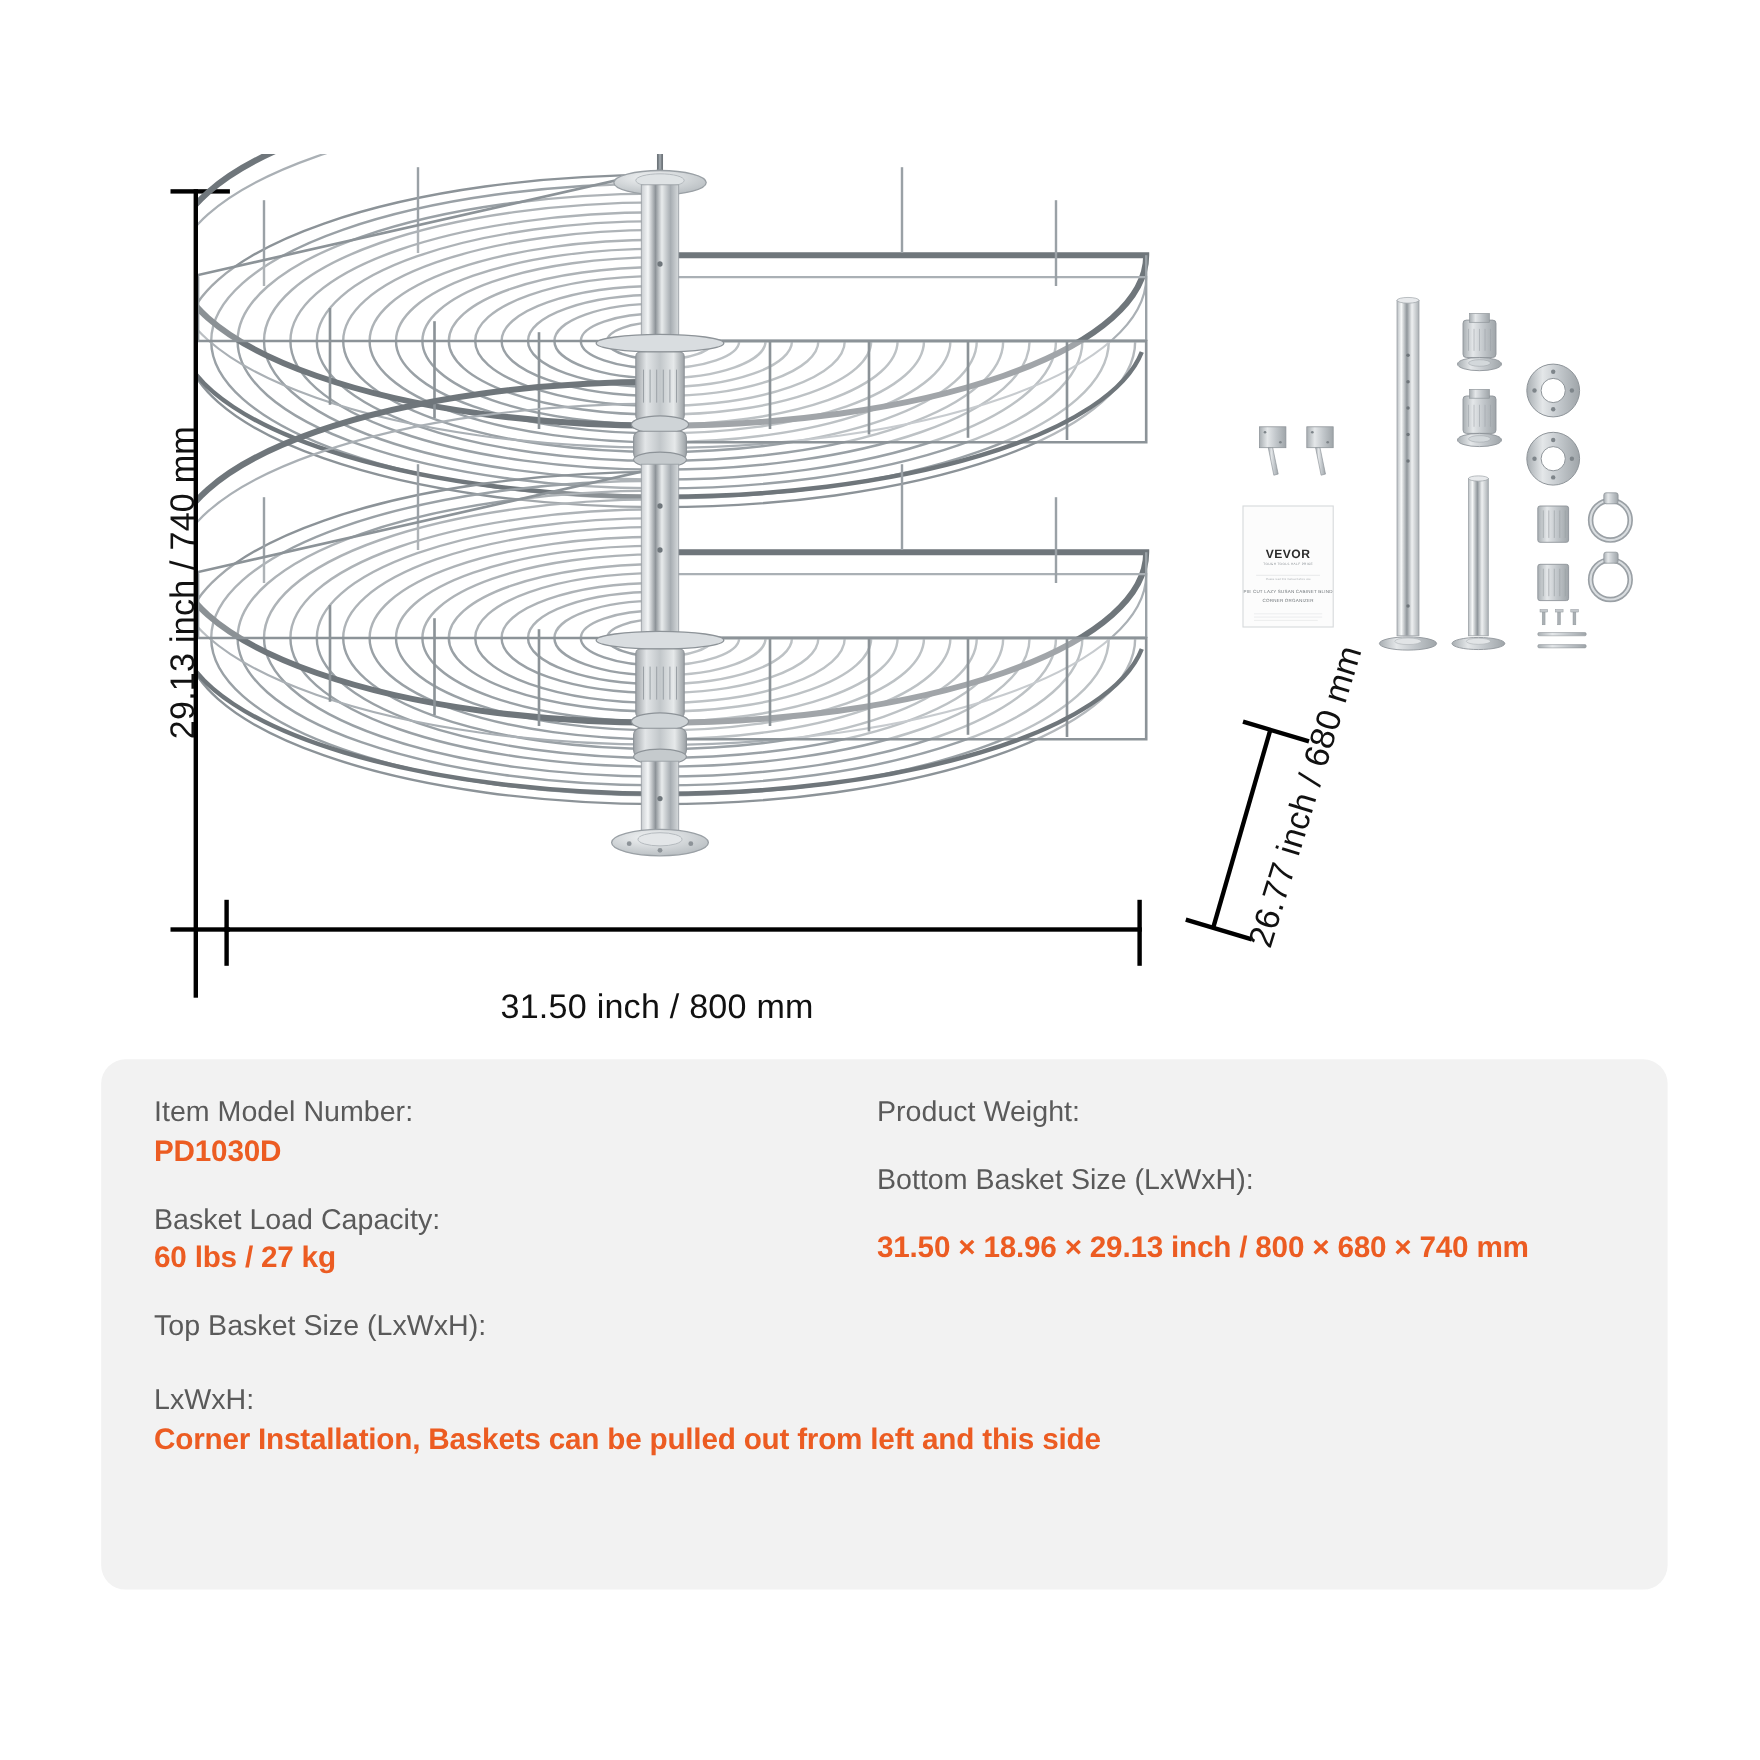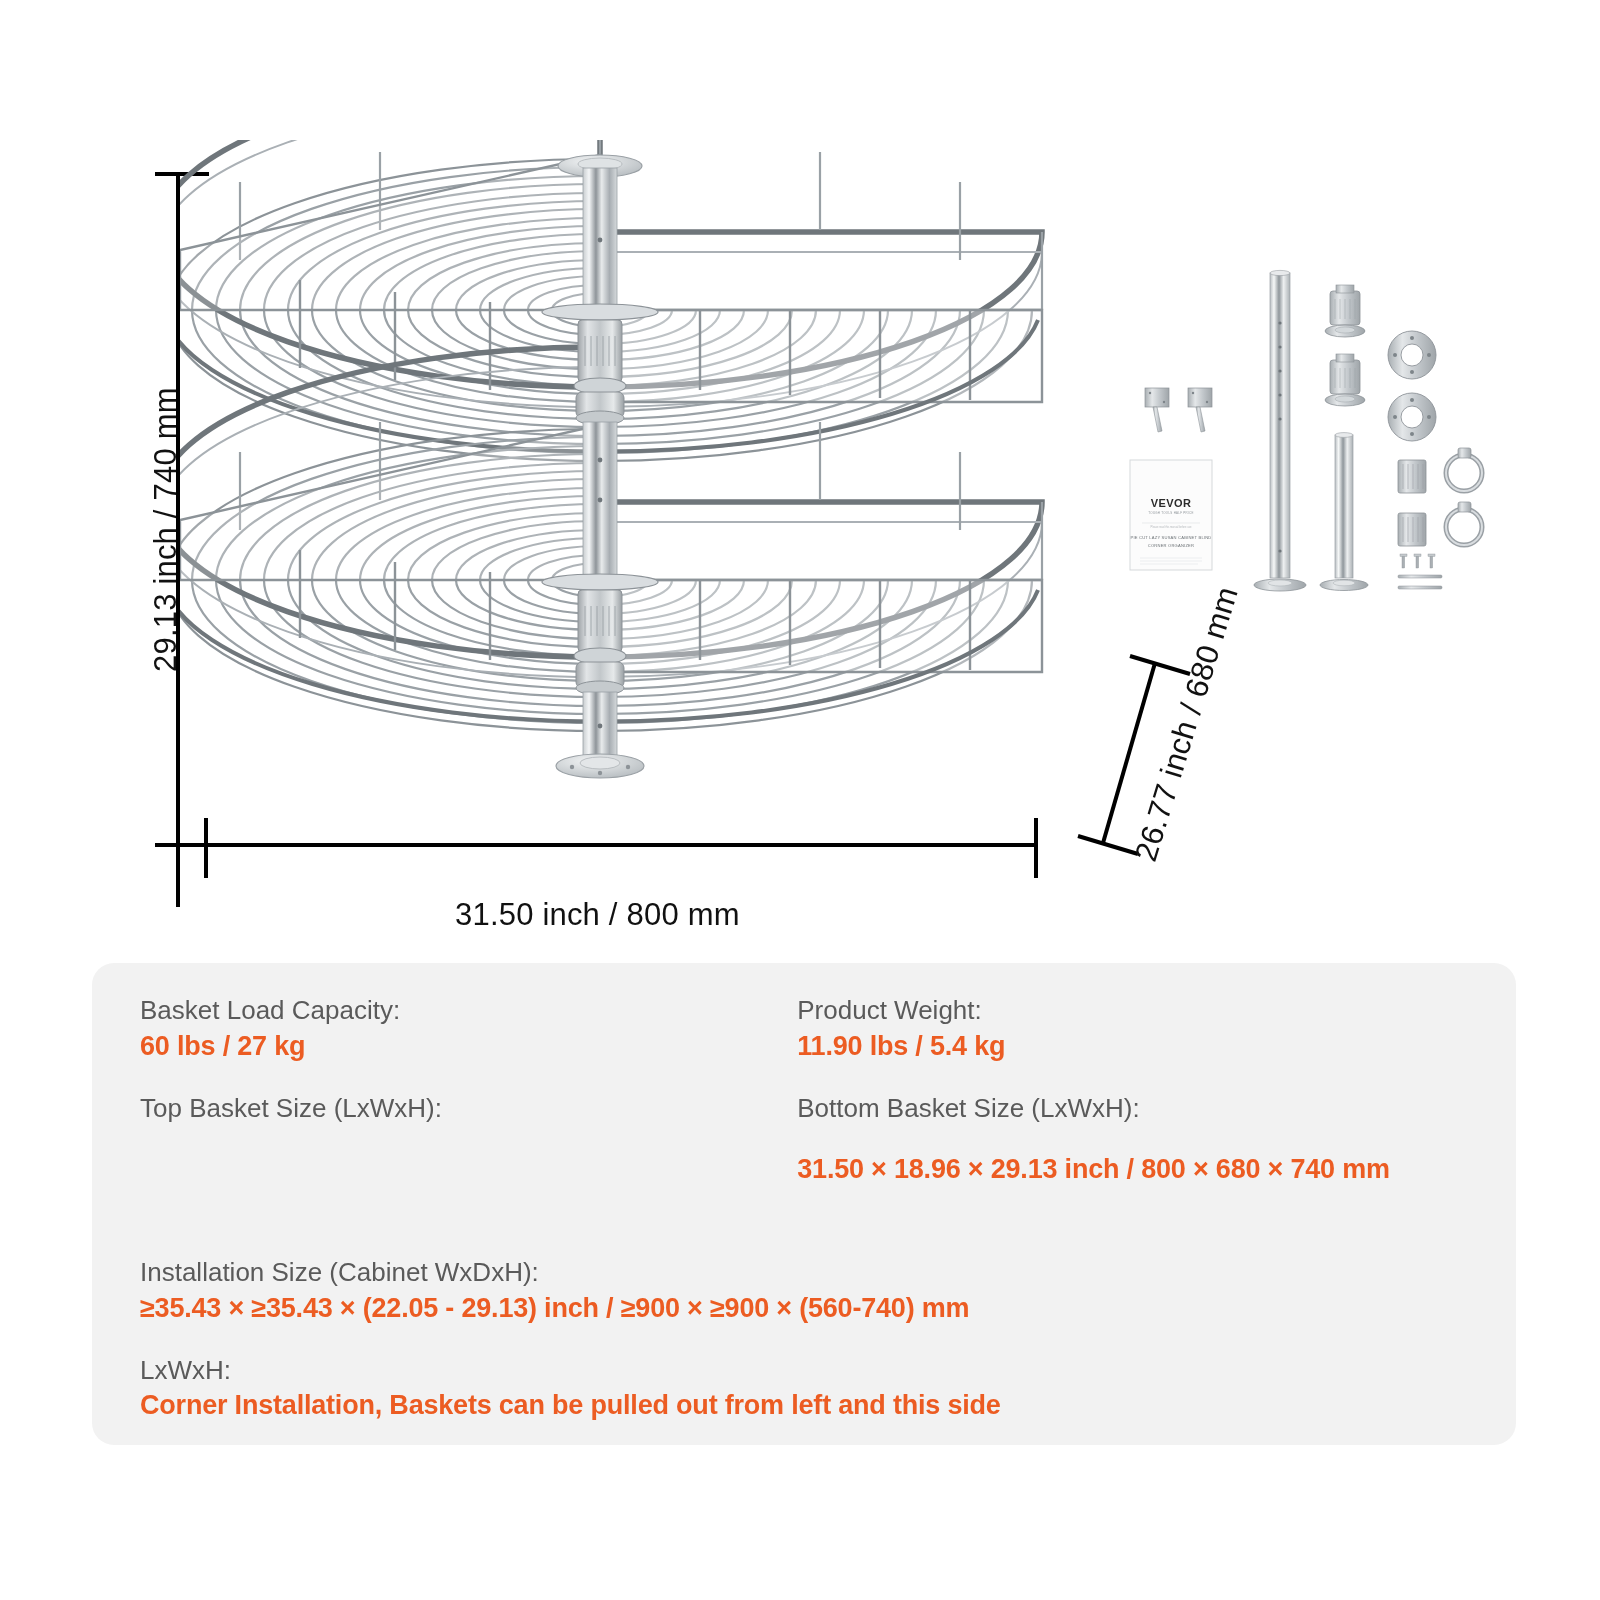--- a/index.html
+++ b/index.html
@@ -451,48 +451,47 @@
       <rect x="308" y="331" width="44" height="3" rx="1.2" fill="url(#grayPart)" stroke="#8d9398" stroke-width="0.5"></rect>
     </g>
   </svg>
 
   <div id="spec-panel">
 
     <div class="spec-cols">
 
       <div class="spec-col-left">
         <div class="spec-item">
+          <div class="spec-label">Item Model Number:</div>
+          <div class="spec-value">PD1030D</div>
+        </div>
+        <div class="spec-item">
           <div class="spec-label">Basket Load Capacity:</div>
           <div class="spec-value">60 lbs / 27 kg</div>
         </div>
         <div class="spec-item">
           <div class="spec-label">Top Basket Size (LxWxH):</div>
         </div>
       </div>
 
       <div class="spec-col-right">
         <div class="spec-item">
           <div class="spec-label">Product Weight:</div>
-          <div class="spec-value">11.90 lbs / 5.4 kg</div>
         </div>
         <div class="spec-item">
           <div class="spec-label">Bottom Basket Size (LxWxH):</div>
         </div>
         <div class="spec-item">
           <div class="spec-value">31.50 × 18.96 × 29.13 inch / 800 × 680 × 740 mm</div>
         </div>
       </div>
 
     </div>
 
     <div class="spec-wide">
-      <div class="spec-item">
-        <div class="spec-label">Installation Size (Cabinet WxDxH):</div>
-        <div class="spec-value">≥35.43 × ≥35.43 × (22.05 - 29.13) inch / ≥900 × ≥900 × (560-740) mm</div>
-      </div>
       <div class="spec-item">
         <div class="spec-label">LxWxH:</div>
         <div class="spec-value">Corner Installation, Baskets can be pulled out from left and this side</div>
       </div>
     </div>
 
   </div>
 
 </div>
 

